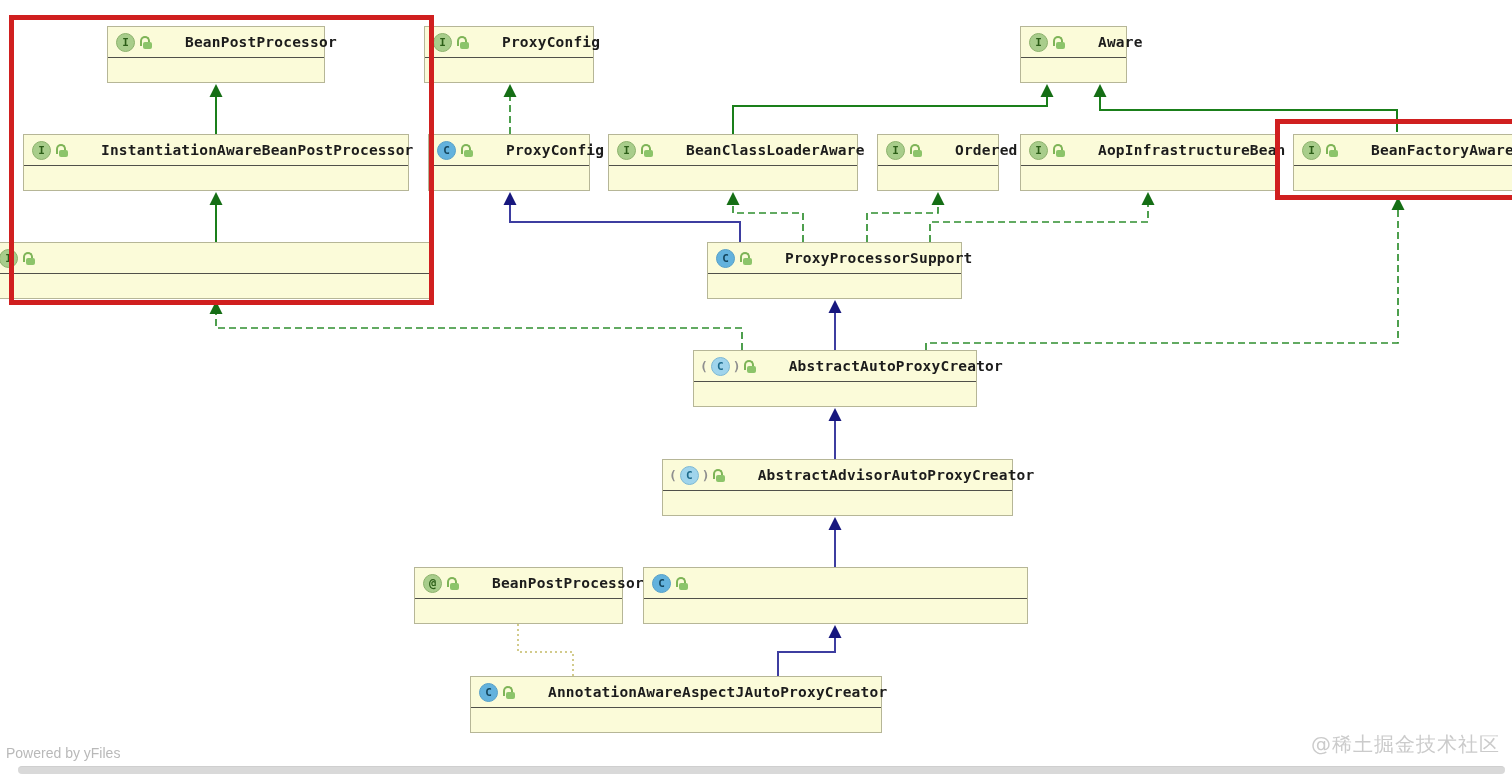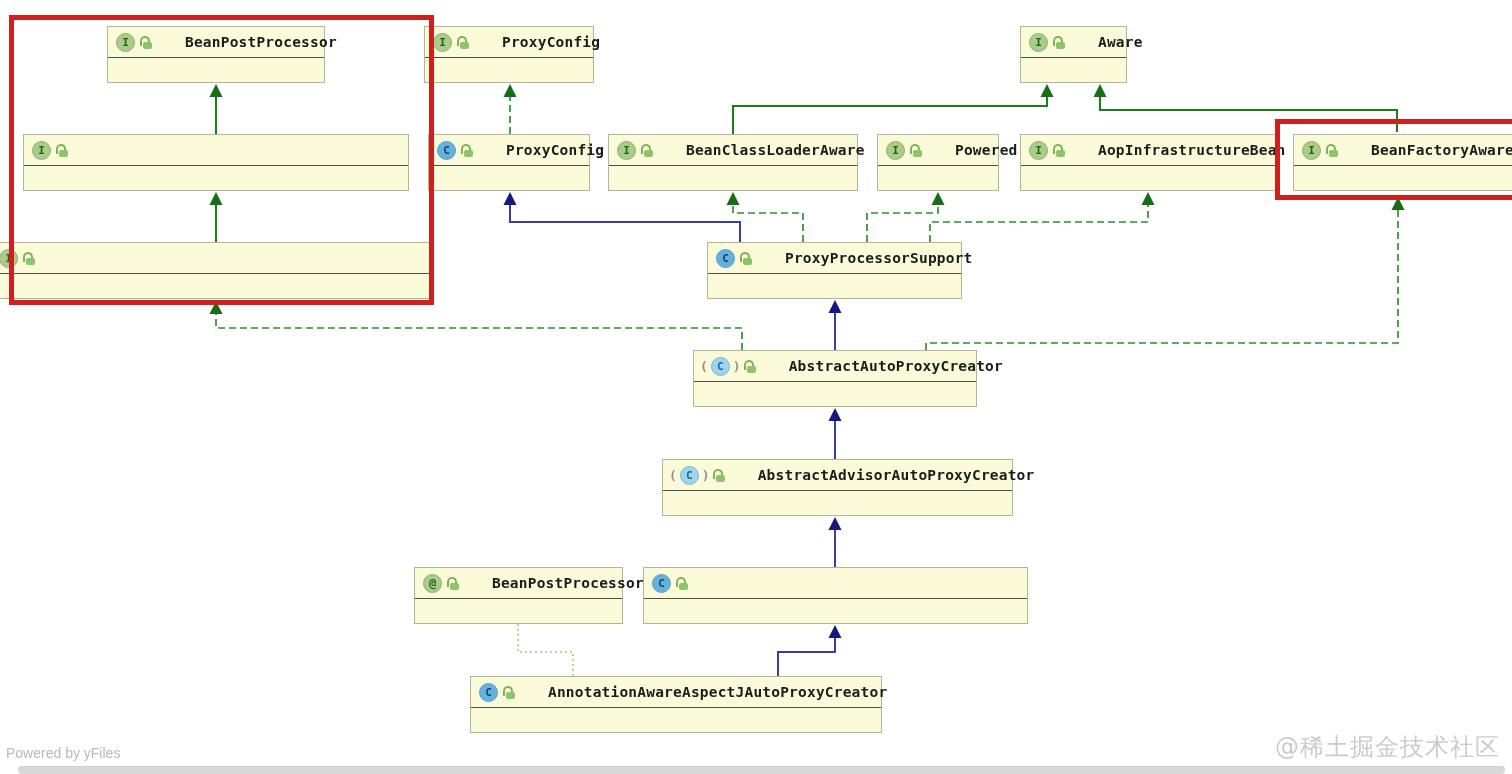--- a/index.html
+++ b/index.html
@@ -32,21 +32,21 @@
   .lock::after{content:"";position:absolute;left:3px;top:7px;width:9px;height:7px;
                background:#8cc46a;border-radius:2px;}
 
   .hl{position:absolute;z-index:5;border:5px solid #d01f1f;box-sizing:border-box;background:transparent;}
   #hl-left{left:9px;top:15px;width:425px;height:290px;}
   #hl-right{left:1275px;top:119px;width:246px;height:81px;}
 
   #powered{position:absolute;left:6px;top:745px;z-index:4;color:#b9b9b9;
            font-family:"Liberation Sans","DejaVu Sans",sans-serif;font-size:14px;}
   #watermark{position:absolute;right:12px;top:731px;z-index:4;color:#cbcbcb;
-             font-family:"DejaVu Sans","Liberation Sans",sans-serif;font-size:24px;letter-spacing:1px;}
+             font-family:"DejaVu Sans","Liberation Sans",sans-serif;font-size:20px;letter-spacing:1px;}
   #hscrollbar{position:absolute;left:18px;top:766px;width:1487px;height:7px;z-index:4;
               background:#d9d9d9;border-radius:4px;border-top:1px solid #cfcfcf;}
 </style>
 </head>
 <body>
 
 <div id="stage">
 
   <svg class="edges" width="1512" height="774" viewBox="0 0 1512 774">
 
@@ -110,20 +110,21 @@
       <span class="lock"></span>
       <span class="label">Aware</span>
     </div>
       <div class="node-body"></div>
   </div>
 
   <div class="node" style="left:23px;top:134px;width:386px;">
     <div class="node-title">
       <span class="icon iface">I</span>
       <span class="lock"></span>
+      <span class="label">InstantiationAwareBeanPostProcessor</span>
     </div>
       <div class="node-body"></div>
   </div>
 
   <div class="node" style="left:428px;top:134px;width:162px;">
     <div class="node-title">
       <span class="icon cls">C</span>
       <span class="lock"></span>
       <span class="label">ProxyConfig</span>
     </div>
@@ -136,21 +137,21 @@
       <span class="lock"></span>
       <span class="label">BeanClassLoaderAware</span>
     </div>
       <div class="node-body"></div>
   </div>
 
   <div class="node" style="left:877px;top:134px;width:122px;">
     <div class="node-title">
       <span class="icon iface">I</span>
       <span class="lock"></span>
-      <span class="label">Powered</span>
+      <span class="label">Ordered</span>
     </div>
       <div class="node-body"></div>
   </div>
 
   <div class="node" style="left:1020px;top:134px;width:256px;">
     <div class="node-title">
       <span class="icon iface">I</span>
       <span class="lock"></span>
       <span class="label">AopInfrastructureBean</span>
     </div>

